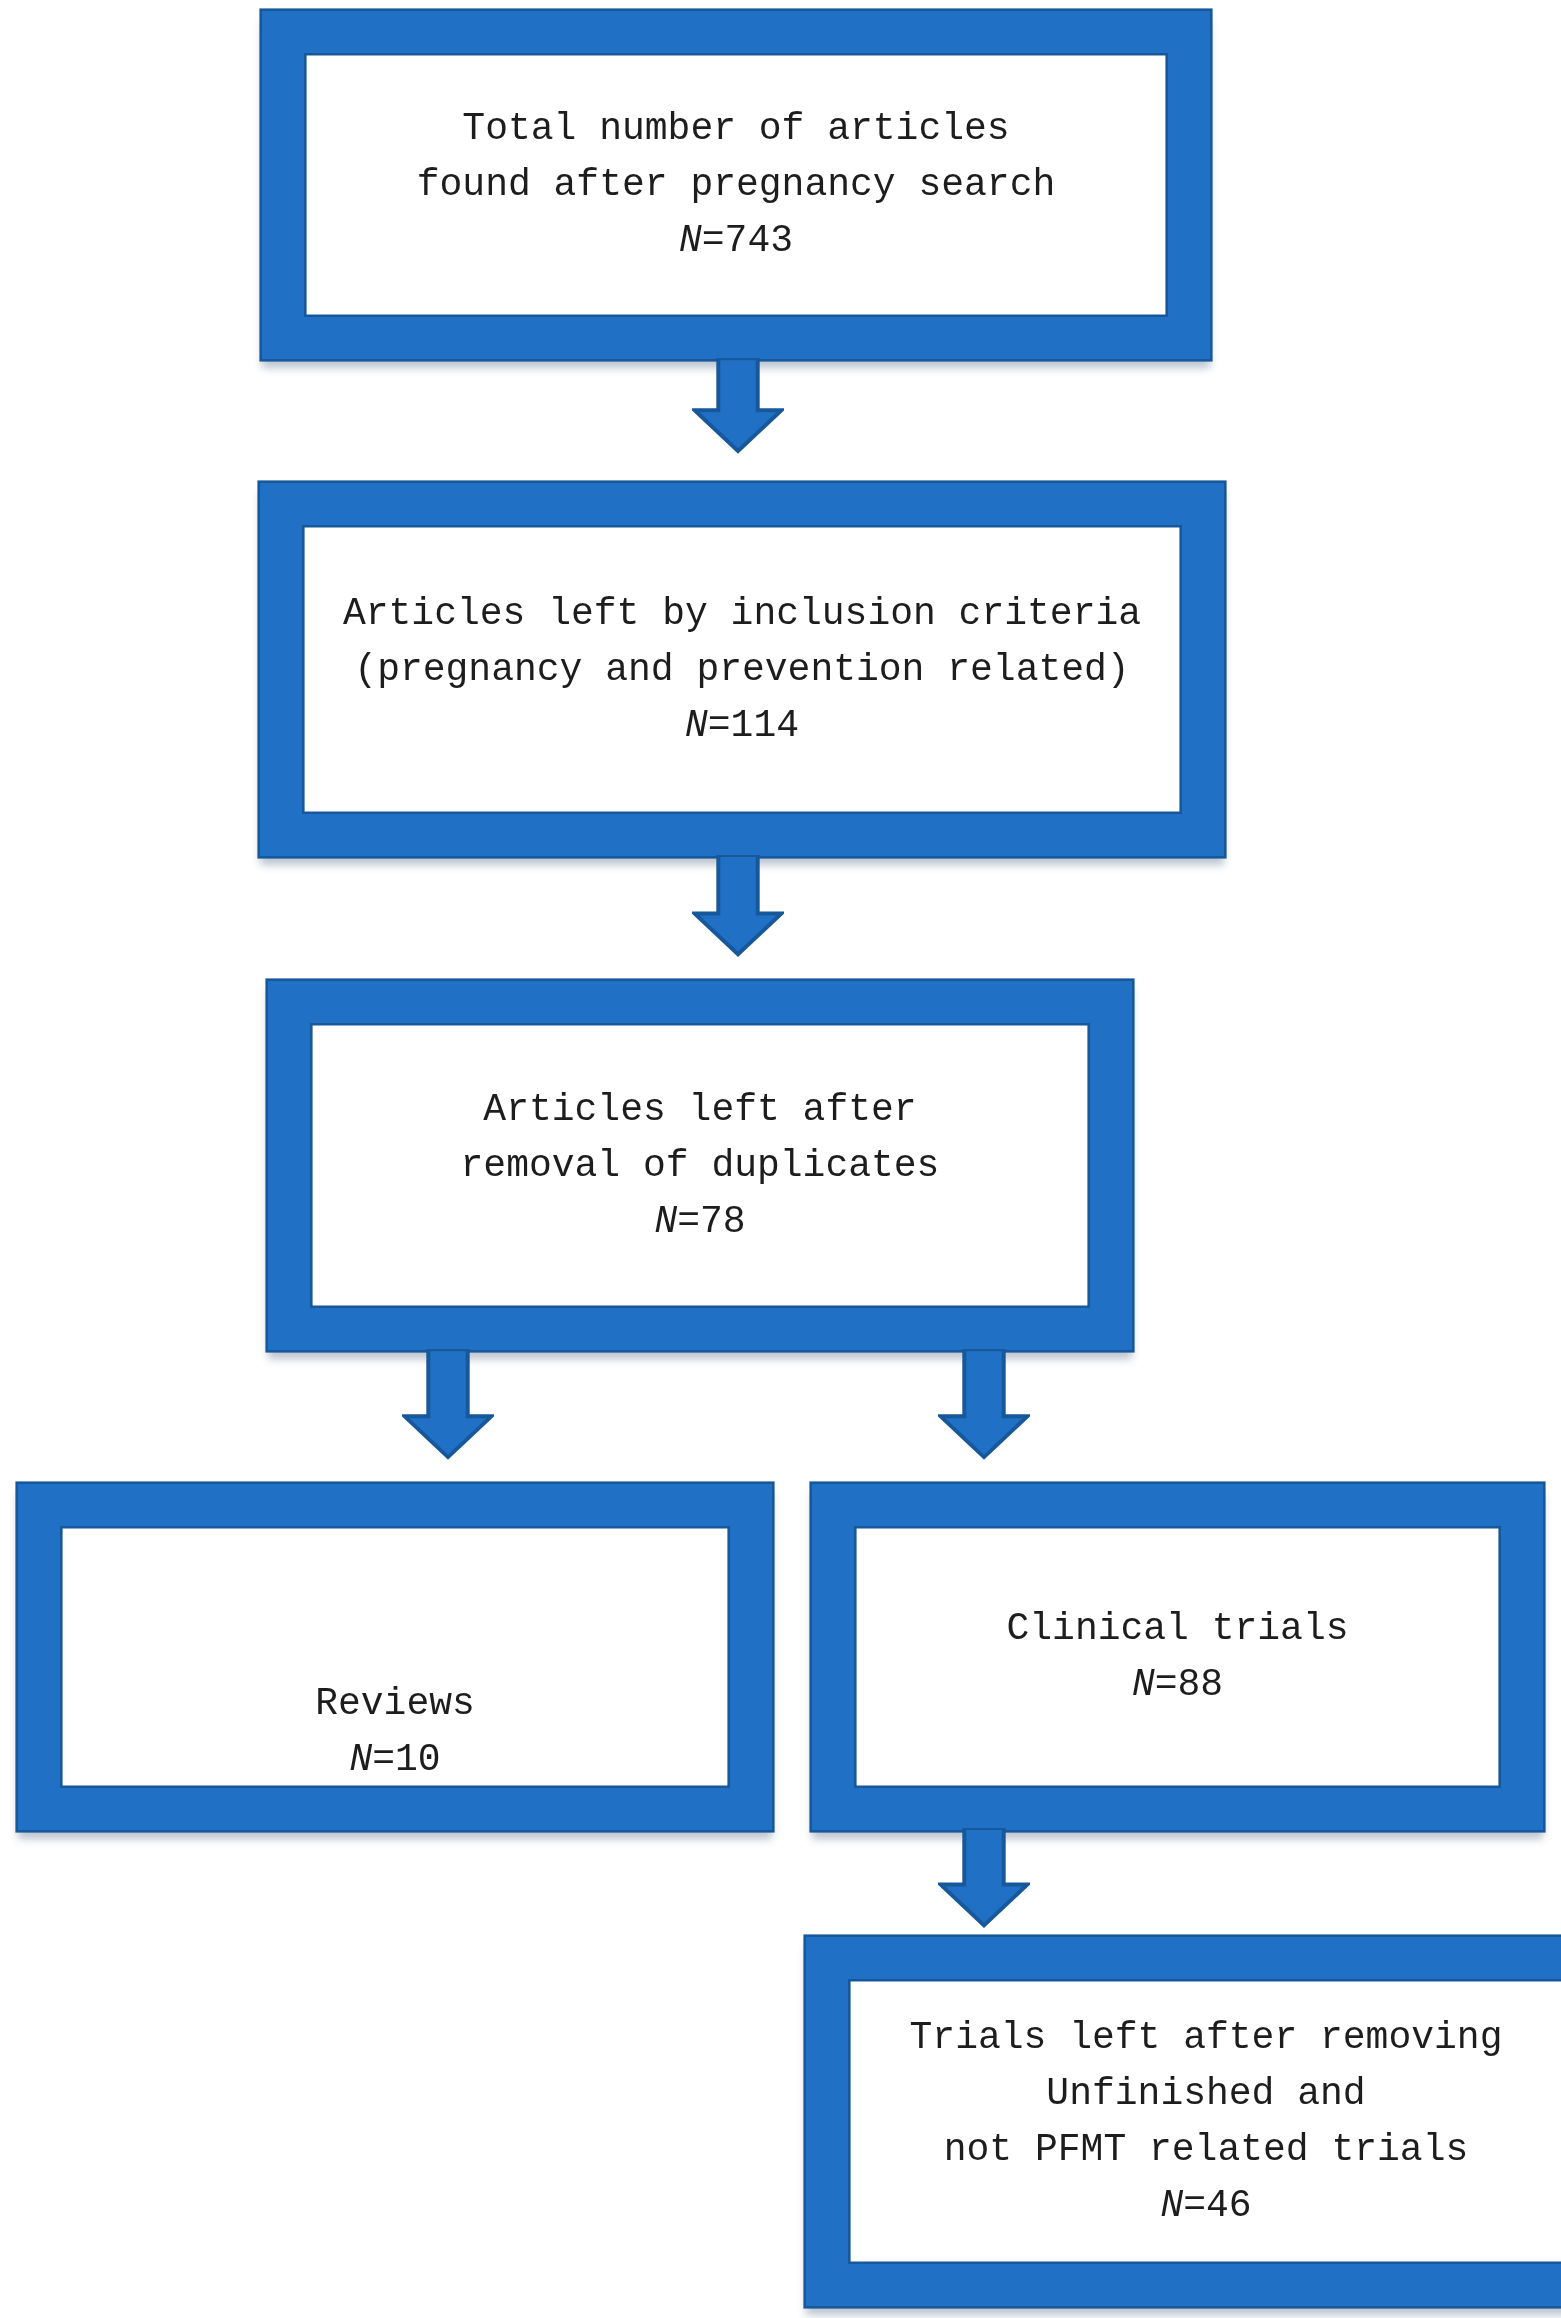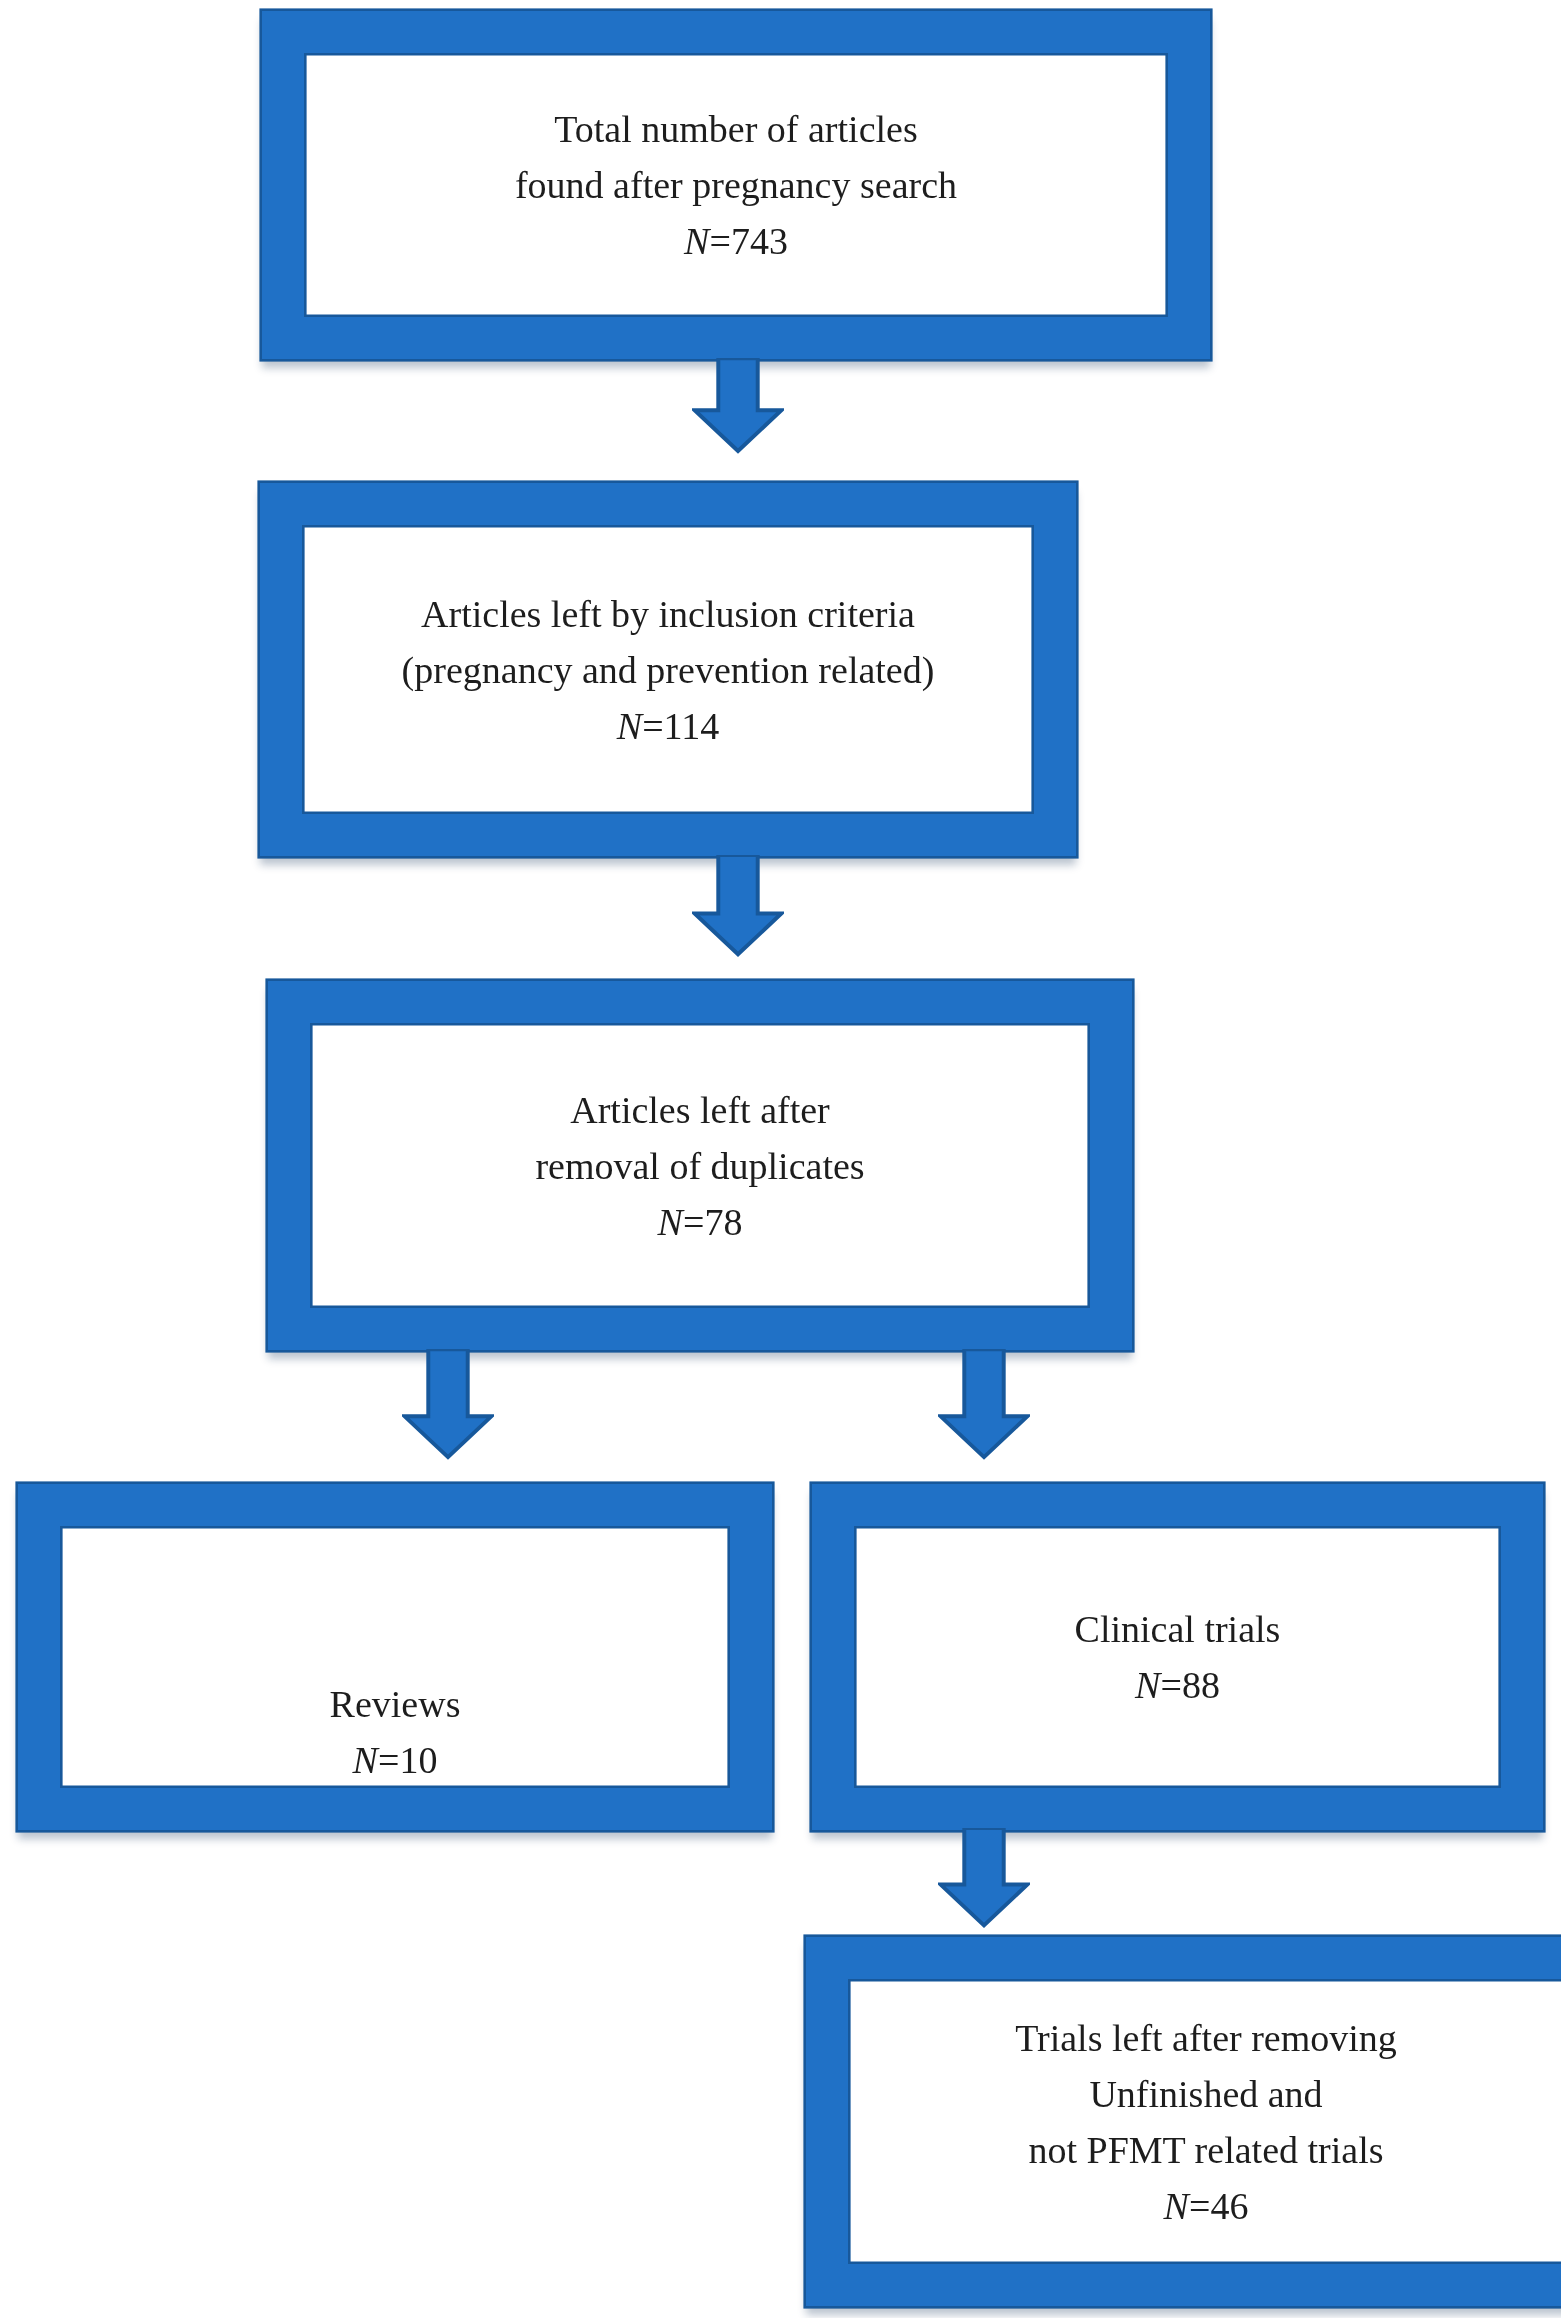--- a/index.html
+++ b/index.html
@@ -7,21 +7,21 @@
     --line: #17589b;
     --text: #1d1d1d;
     --background: #ffffff;
   }
   html, body { margin: 0; padding: 0; background: var(--background); }
   #canvas {
     position: relative;
     width: 1562px;
     height: 2319px;
     background: var(--background);
-    font-family: Liberation Serif, serif;
+    font-family: Liberation Mono, monospace;
     color: var(--text);
     overflow: hidden;
   }
   .flowbox {
     position: absolute;
     box-sizing: border-box;
     background: #ffffff;
     border: 42px solid var(--accent);
     box-shadow:
       0 0 0 2.6px var(--line),
@@ -58,21 +58,21 @@
       <div>Total number of articles</div>
       <div>found after pregnancy search</div>
       <div><span class="nvar">N</span><span>=743</span></div>
     </div>
   </div>
 
   <svg class="arrow" style="left:692px; top:358px;" width="92" height="96" viewBox="0 0 140 145">
     <polygon points="40,0 100,0 100,79 136,79 70,141 4,79 40,79"></polygon>
   </svg>
 
-  <div class="flowbox" style="left:260px; top:483px; width:816px; height:373px;">
+  <div class="flowbox" style="left:260px; top:483px; width:964px; height:373px;">
     <div class="boxtext">
       <div>Articles left by inclusion criteria</div>
       <div>(pregnancy and prevention related)</div>
       <div><span class="nvar">N</span><span>=114</span></div>
     </div>
   </div>
 
   <svg class="arrow" style="left:692px; top:855px;" width="92" height="102" viewBox="0 0 140 155">
     <polygon points="40,0 100,0 100,89 136,89 70,151 4,89 40,89"></polygon>
   </svg>

